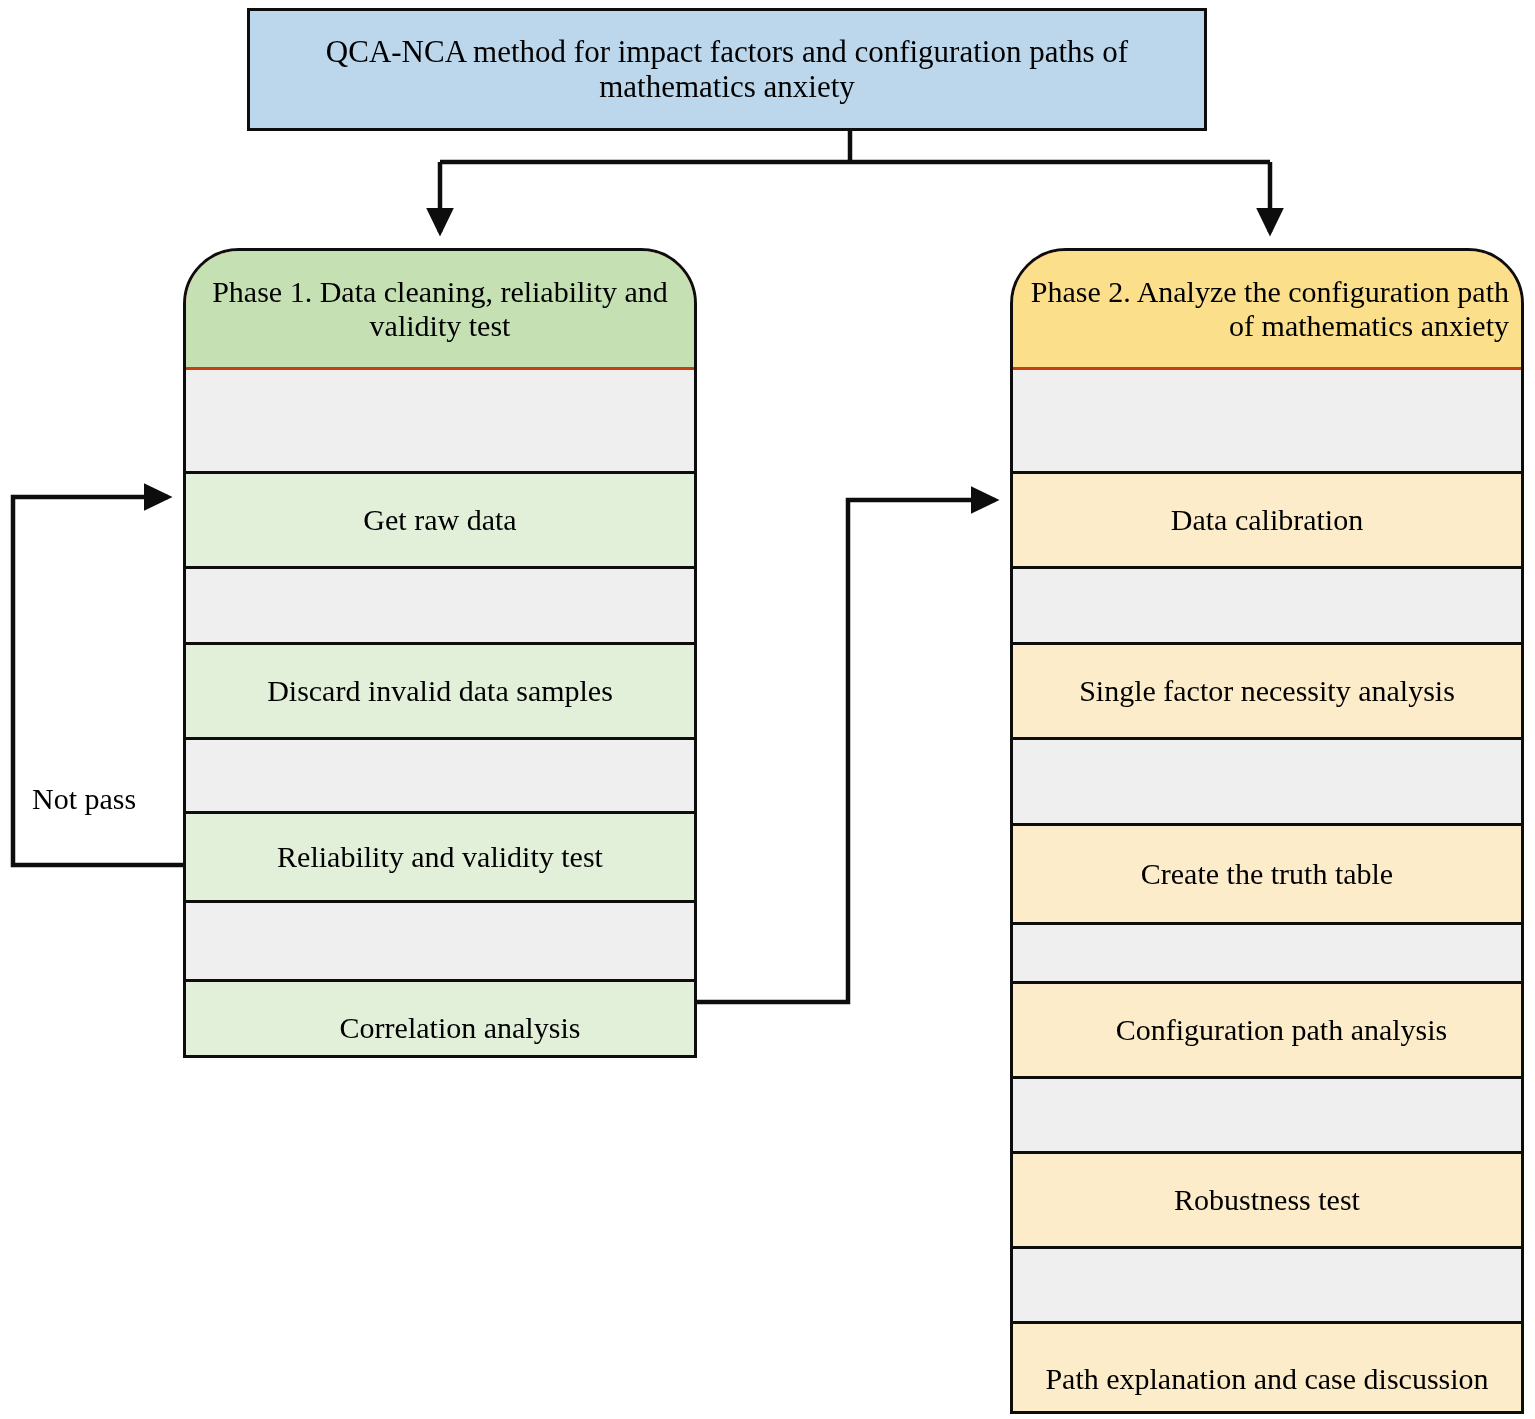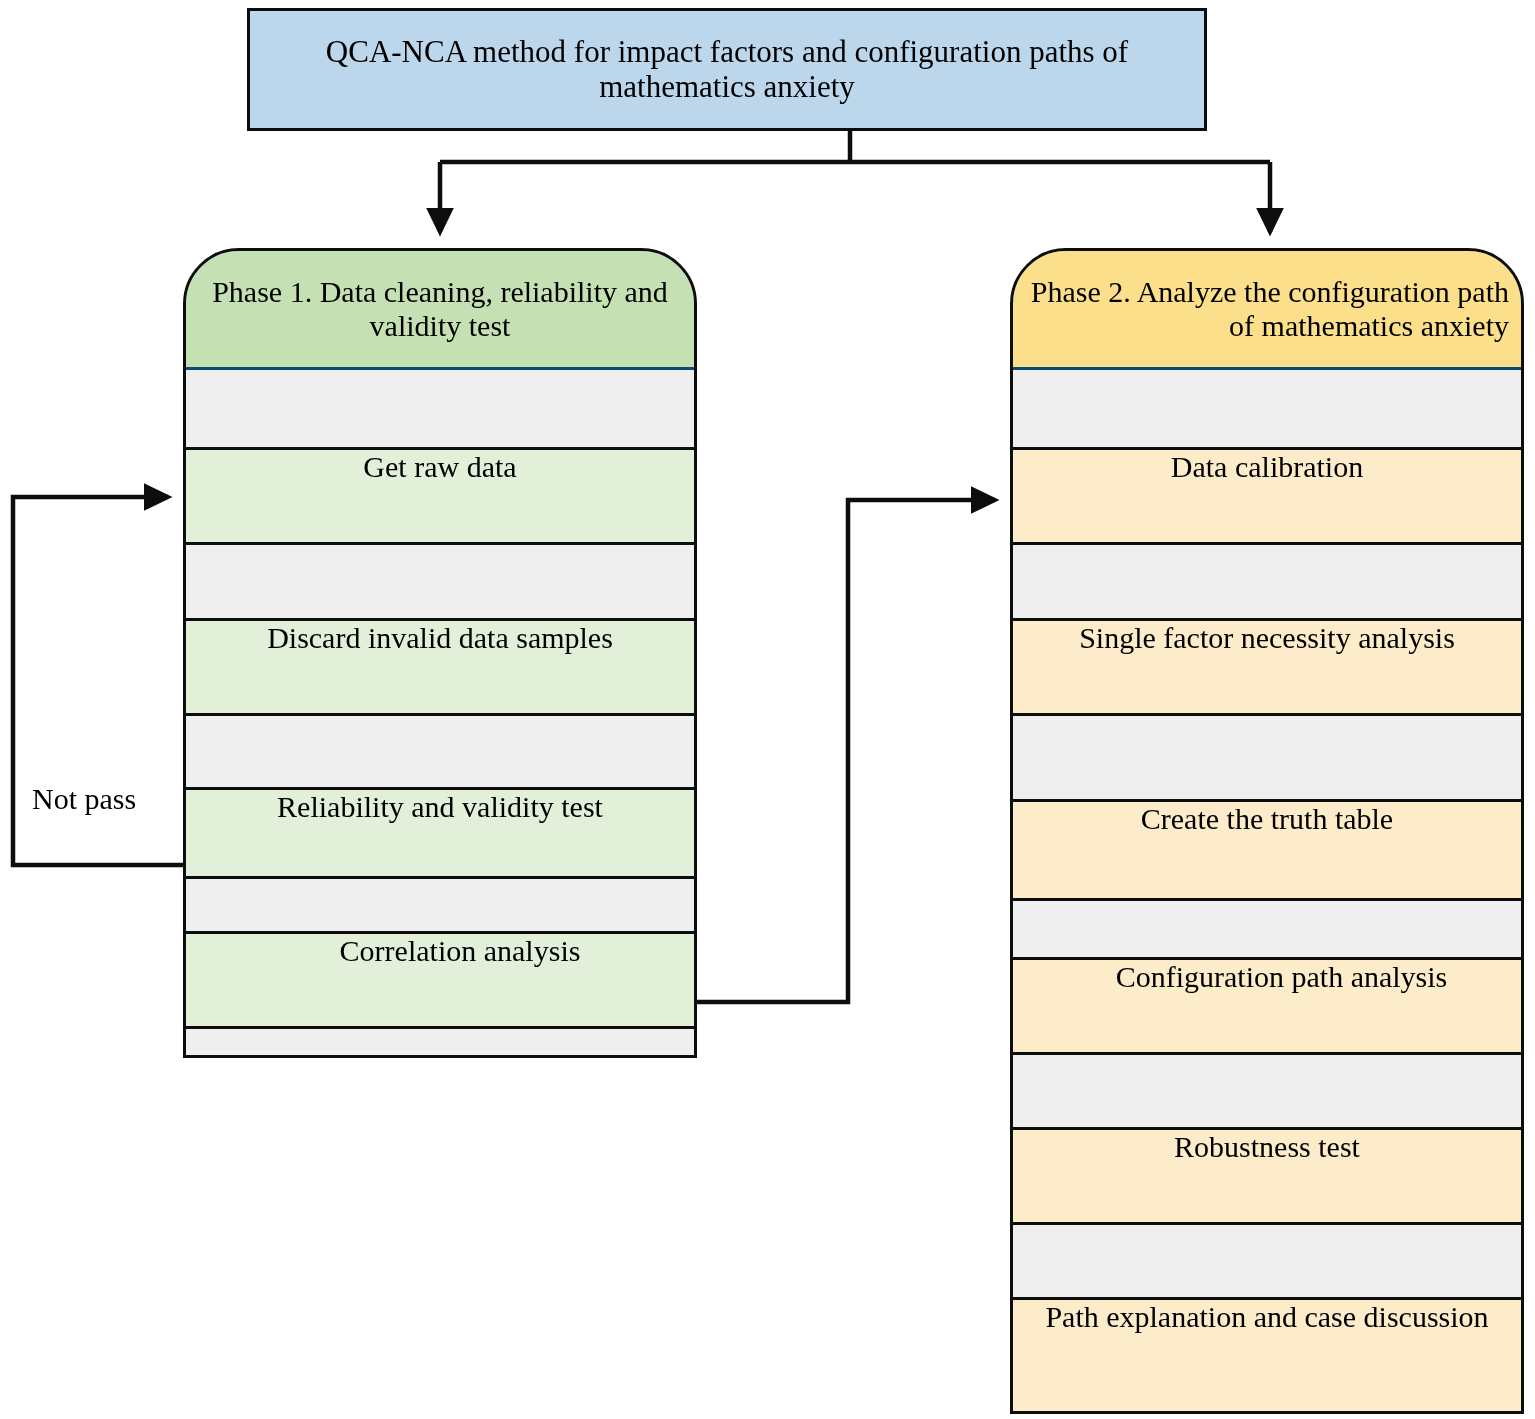--- a/index.html
+++ b/index.html
@@ -70,21 +70,21 @@
     width: 514px;
     height: 1166px;
   }
 
   .phase-header {
     position: absolute;
     left: -3px;
     top: -3px;
     width: 514px;
     box-sizing: border-box;
-    border: 3px solid #0c4a6e;
+    border: 3px solid #c2410c;
     border-radius: 56px 56px 0 0;
     display: flex;
     align-items: center;
     justify-content: center;
     text-align: center;
     font-size: 30px;
     line-height: 1.14;
     padding: 0 12px;
   }
   #phase1-header {
@@ -96,28 +96,29 @@
     background: #fcdf8a;
     text-align: right;
   }
 
   
   .step {
     position: absolute;
     box-sizing: border-box;
     border: 3px solid #0d0d0d;
     display: flex;
-    align-items: flex-start;
+    align-items: center;
     justify-content: center;
     text-align: center;
     font-size: 30px;
     line-height: 1.14;
     padding: 0 8px;
     width: 514px;
     left: -3px;
+    margin-top: 24px;
   }
   .step.green { background: #e2efd9; }
   .step.yellow { background: #fcecca; }
 
   
   #not-pass-label {
     position: absolute;
     left: 32px;
     top: 782px;
     font-size: 30px;
@@ -174,21 +175,21 @@
     </div>
 
     <div class="step green" style="top:367px; height:98px;">
       <span>Discard invalid data samples</span>
     </div>
 
     <div class="step green" style="top:536px; height:92px;">
       <span>Reliability and validity test</span>
     </div>
 
-    <div class="step green" style="top:680px; height:98px;padding-left:48px;">
+    <div class="step green" style="top:704px; height:98px;padding-left:48px;">
       <span>Correlation analysis</span>
     </div>
   </div>
 
   <div class="phase-container" id="phase2-container">
 
     <div class="phase-header" id="phase2-header">
       <span>Phase 2. Analyze the configuration path of mathematics anxiety</span>
     </div>
 

